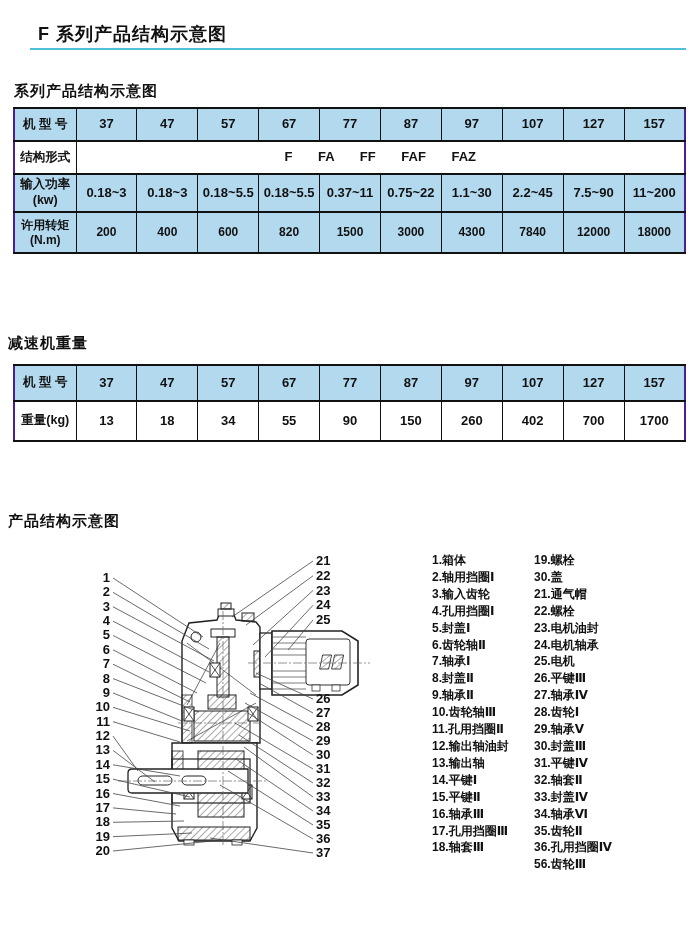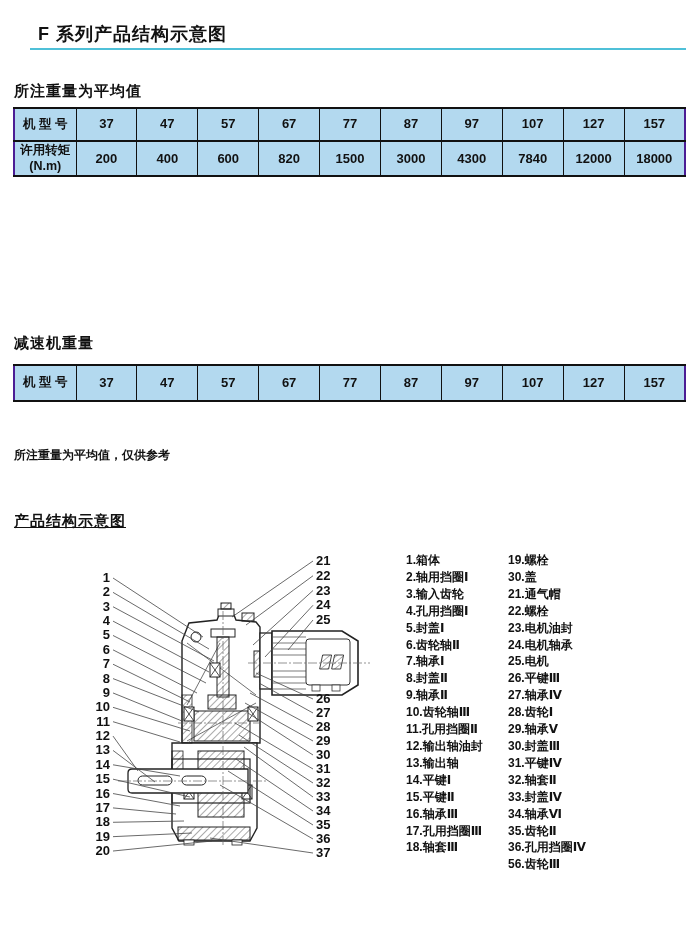--- a/index.html
+++ b/index.html
@@ -6,22 +6,22 @@
   .page{
     position:relative;width:694px;height:931px;background:#ffffff;
     font-family:"Liberation Sans","DejaVu Sans",sans-serif;color:#111;
     overflow:hidden;margin:0 auto;
   }
   .abs{position:absolute;}
   .title{left:38px;top:22px;font-size:18px;font-weight:bold;letter-spacing:1px;}
   .rule{left:30px;top:48px;width:656px;height:2px;background:#4fc0d8;}
   .h2{font-size:15px;font-weight:bold;letter-spacing:1px;}
   .h2a{left:14px;top:82px;}
-  .h2b{left:14px;top:334px;}
-  .h2c{left:14px;top:512px;text-decoration:underline;}
+  .h2b{left:8px;top:334px;}
+  .h2c{left:8px;top:512px;}
   table{border-collapse:collapse;table-layout:fixed;}
   .t1{left:13px;top:107px;width:673px;}
   .t2{left:13px;top:364px;width:673px;}
   td{border:1px solid #111;border-top:2px solid #111;border-bottom:2px solid #111;
      text-align:center;vertical-align:middle;font-weight:bold;font-size:13px;
      padding:1px 0;white-space:pre-line;line-height:1.25;}
   table{border:2px solid #4c1d95;}
   col.lab{width:62px;}
   .blue td{background:#b3d9ef;}
   .white td{background:#ffffff;}
@@ -30,54 +30,72 @@
   .t1 tr:nth-child(2){height:33px;}
   .t1 tr:nth-child(3){height:38px;}
   .t1 tr:nth-child(4){height:41px;}
   .t1 tr:nth-child(5){height:37px;}
   .t1 tr:nth-child(4) td{font-size:12px;}
   .struct-cell{text-align:center;word-spacing:22px;font-size:13px;}
   .t2 tr:nth-child(1){height:36px;}
   .t2 tr:nth-child(2){height:40px;}
   .note{left:14px;top:447px;font-size:12px;font-weight:bold;}
   .diagram{left:60px;top:545px;width:360px;height:340px;}
-  .plist{left:406px;top:552px;width:258px;display:flex;gap:0;}
+  .plist{left:432px;top:552px;width:258px;display:flex;gap:0;}
   .plist-col{font-size:12px;font-weight:bold;line-height:16.9px;white-space:nowrap;}
   .plist-col.c1{width:102px;}
   .plist-col.c2{width:152px;}
 </style>
 </head>
 <body>
 
 <div class="page">
 
   <div class="abs title">F 系列产品结构示意图</div>
   <div class="abs rule"></div>
 
-  <div class="abs h2 h2a">所注重量为平均值</div>
+  <div class="abs h2 h2a">系列产品结构示意图</div>
 
   <table class="abs t1">
     <colgroup>
         <col class="lab">
         <col span="10">
       </colgroup>
     <tbody>
         <tr class="blue">
       <td class="lab">机 型 号</td>
     <td>37</td>
           <td>47</td>
           <td>57</td>
           <td>67</td>
           <td>77</td>
           <td>87</td>
           <td>97</td>
           <td>107</td>
           <td>127</td>
           <td>157</td>
         </tr>
+    <tr class="white">
+      <td class="lab" style="text-align:center">结构形式</td>
+      <td class="struct-cell" colspan="10">F FA FF FAF FAZ</td>
+    </tr>
+    <tr class="blue">
+      <td class="lab">输入功率
+(kw)</td>
+    <td>0.18~3</td>
+          <td>0.18~3</td>
+          <td>0.18~5.5</td>
+          <td>0.18~5.5</td>
+          <td>0.37~11</td>
+          <td>0.75~22</td>
+          <td>1.1~30</td>
+          <td>2.2~45</td>
+          <td>7.5~90</td>
+          <td>11~200</td>
+        </tr>
     <tr class="blue">
       <td class="lab">许用转矩
 (N.m)</td>
     <td>200</td>
           <td>400</td>
           <td>600</td>
           <td>820</td>
           <td>1500</td>
           <td>3000</td>
           <td>4300</td>
@@ -102,24 +120,36 @@
           <td>47</td>
           <td>57</td>
           <td>67</td>
           <td>77</td>
           <td>87</td>
           <td>97</td>
           <td>107</td>
           <td>127</td>
           <td>157</td>
         </tr>
+    <tr class="white">
+      <td class="lab">重量(kg)</td>
+    <td>13</td>
+          <td>18</td>
+          <td>34</td>
+          <td>55</td>
+          <td>90</td>
+          <td>150</td>
+          <td>260</td>
+          <td>402</td>
+          <td>700</td>
+          <td>1700</td>
+        </tr>
   </tbody>
     </table>
 
-  <div class="abs note">所注重量为平均值，仅供参考</div>
 
   <div class="abs h2 h2c">产品结构示意图</div>
 
   <svg class="abs diagram" viewBox="0 0 360 340">
     <defs>
       <pattern id="hatch" width="5" height="5" patternTransform="rotate(45)" patternUnits="userSpaceOnUse">
         <line x1="0" y1="0" x2="0" y2="5" stroke="#555" stroke-width="1"></line>
       </pattern>
       <g id="brg">
         <rect width="10" height="14" fill="#fff" stroke="#222" stroke-width="1"></rect>

